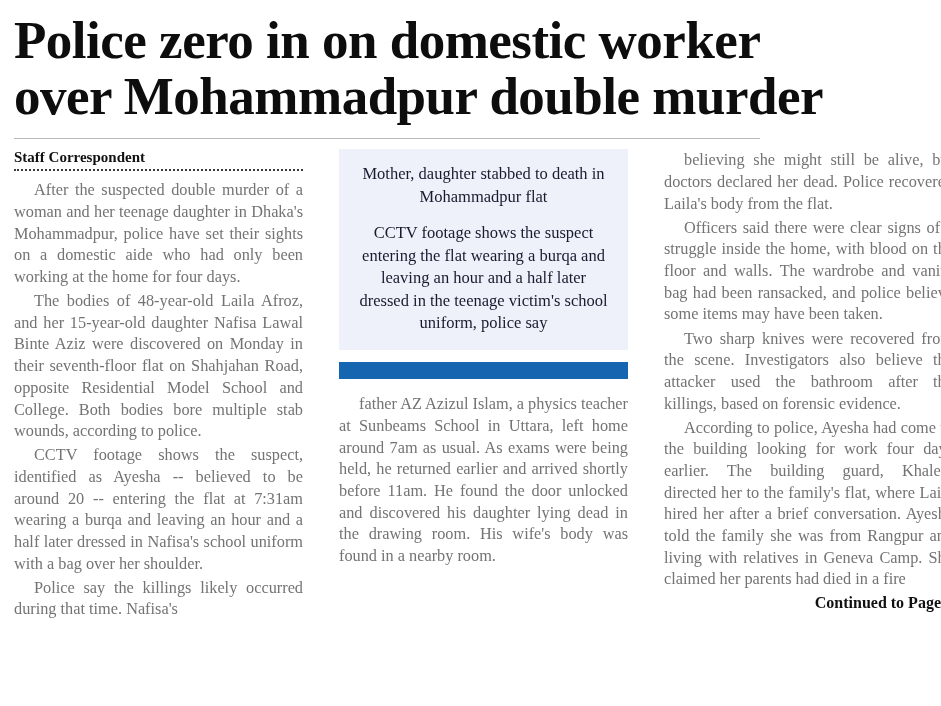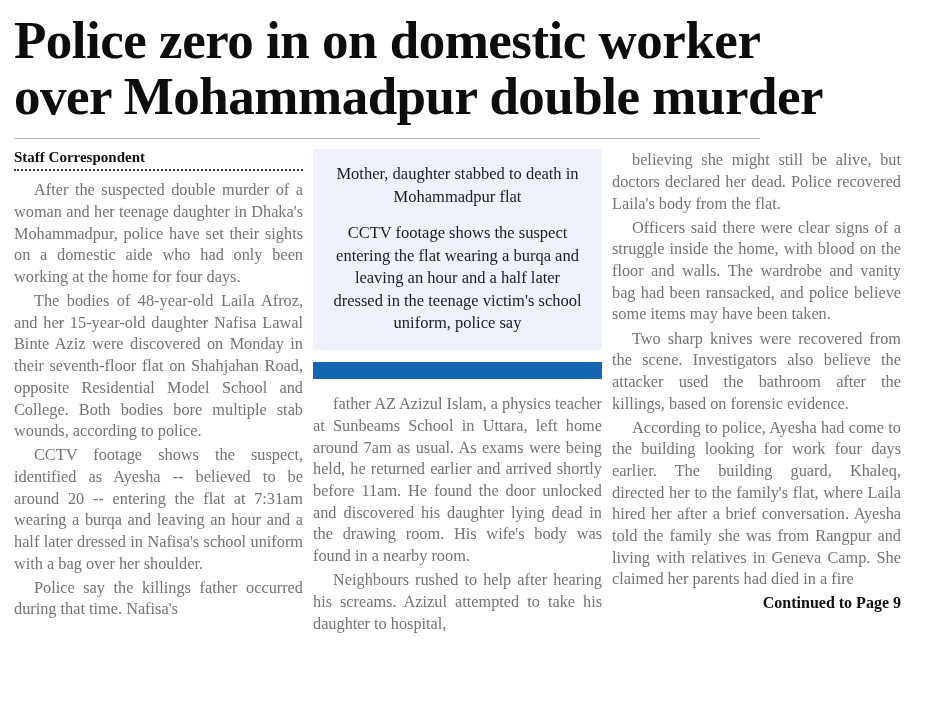--- a/index.html
+++ b/index.html
@@ -38,21 +38,21 @@
   }
 
   .rule {
     margin: 14px 14px 0 14px;
     border-top: 1px solid #b9b9b9;
   }
 
   
   .columns {
     display: flex;
-    gap: 10px;
+    gap: 36px;
     padding: 10px 14px 0 14px;
     box-sizing: border-box;
   }
   .col {
     width: 289px;
     flex: 0 0 289px;
   }
 
   .byline {
     font-family: "Liberation Serif", serif;
@@ -125,32 +125,31 @@
   <div class="rule"></div>
 
   <div class="columns">
 
     <div class="col">
       <div class="byline">Staff Correspondent</div>
       <div class="dotted"></div>
       <p class="body">After the suspected double murder of a woman and her teenage daughter in Dhaka's Mohammadpur, police have set their sights on a domestic aide who had only been working at the home for four days.</p>
       <p class="body">The bodies of 48-year-old Laila Afroz, and her 15-year-old daughter Nafisa Lawal Binte Aziz were discovered on Monday in their seventh-floor flat on Shahjahan Road, opposite Residential Model School and College. Both bodies bore multiple stab wounds, according to police.</p>
       <p class="body">CCTV footage shows the suspect, identified as Ayesha -- believed to be around 20 -- entering the flat at 7:31am wearing a burqa and leaving an hour and a half later dressed in Nafisa's school uniform with a bag over her shoulder.</p>
-      <p class="body">Police say the killings father occurred during that time. Nafisa's</p>
+      <p class="body">Police say the killings likely occurred during that time. Nafisa's</p>
     </div>
 
     <div class="col">
       <div class="pullbox">
         <p>Mother, daughter stabbed to death in Mohammadpur flat</p>
         <p>CCTV footage shows the suspect entering the flat wearing a burqa and leaving an hour and a half later dressed in the teenage victim's school uniform, police say</p>
       </div>
       <div class="pullbar"></div>
       <div class="pullspacer"></div>
       <p class="body">father AZ Azizul Islam, a physics teacher at Sunbeams School in Uttara, left home around 7am as usual. As exams were being held, he returned earlier and arrived shortly before 11am. He found the door unlocked and discovered his daughter lying dead in the drawing room. His wife's body was found in a nearby room.</p>
-      <p class="body">Neighbours rushed to help after hearing his screams. Azizul attempted to take his daughter to hospital,</p>
     </div>
 
     <div class="col">
       <p class="body">believing she might still be alive, but doctors declared her dead. Police recovered Laila's body from the flat.</p>
       <p class="body">Officers said there were clear signs of a struggle inside the home, with blood on the floor and walls. The wardrobe and vanity bag had been ransacked, and police believe some items may have been taken.</p>
       <p class="body">Two sharp knives were recovered from the scene. Investigators also believe the attacker used the bathroom after the killings, based on forensic evidence.</p>
       <p class="body">According to police, Ayesha had come to the building looking for work four days earlier. The building guard, Khaleq, directed her to the family's flat, where Laila hired her after a brief conversation. Ayesha told the family she was from Rangpur and living with relatives in Geneva Camp. She claimed her parents had died in a fire</p>
       <div class="continued">Continued to Page 9</div>
     </div>
 

